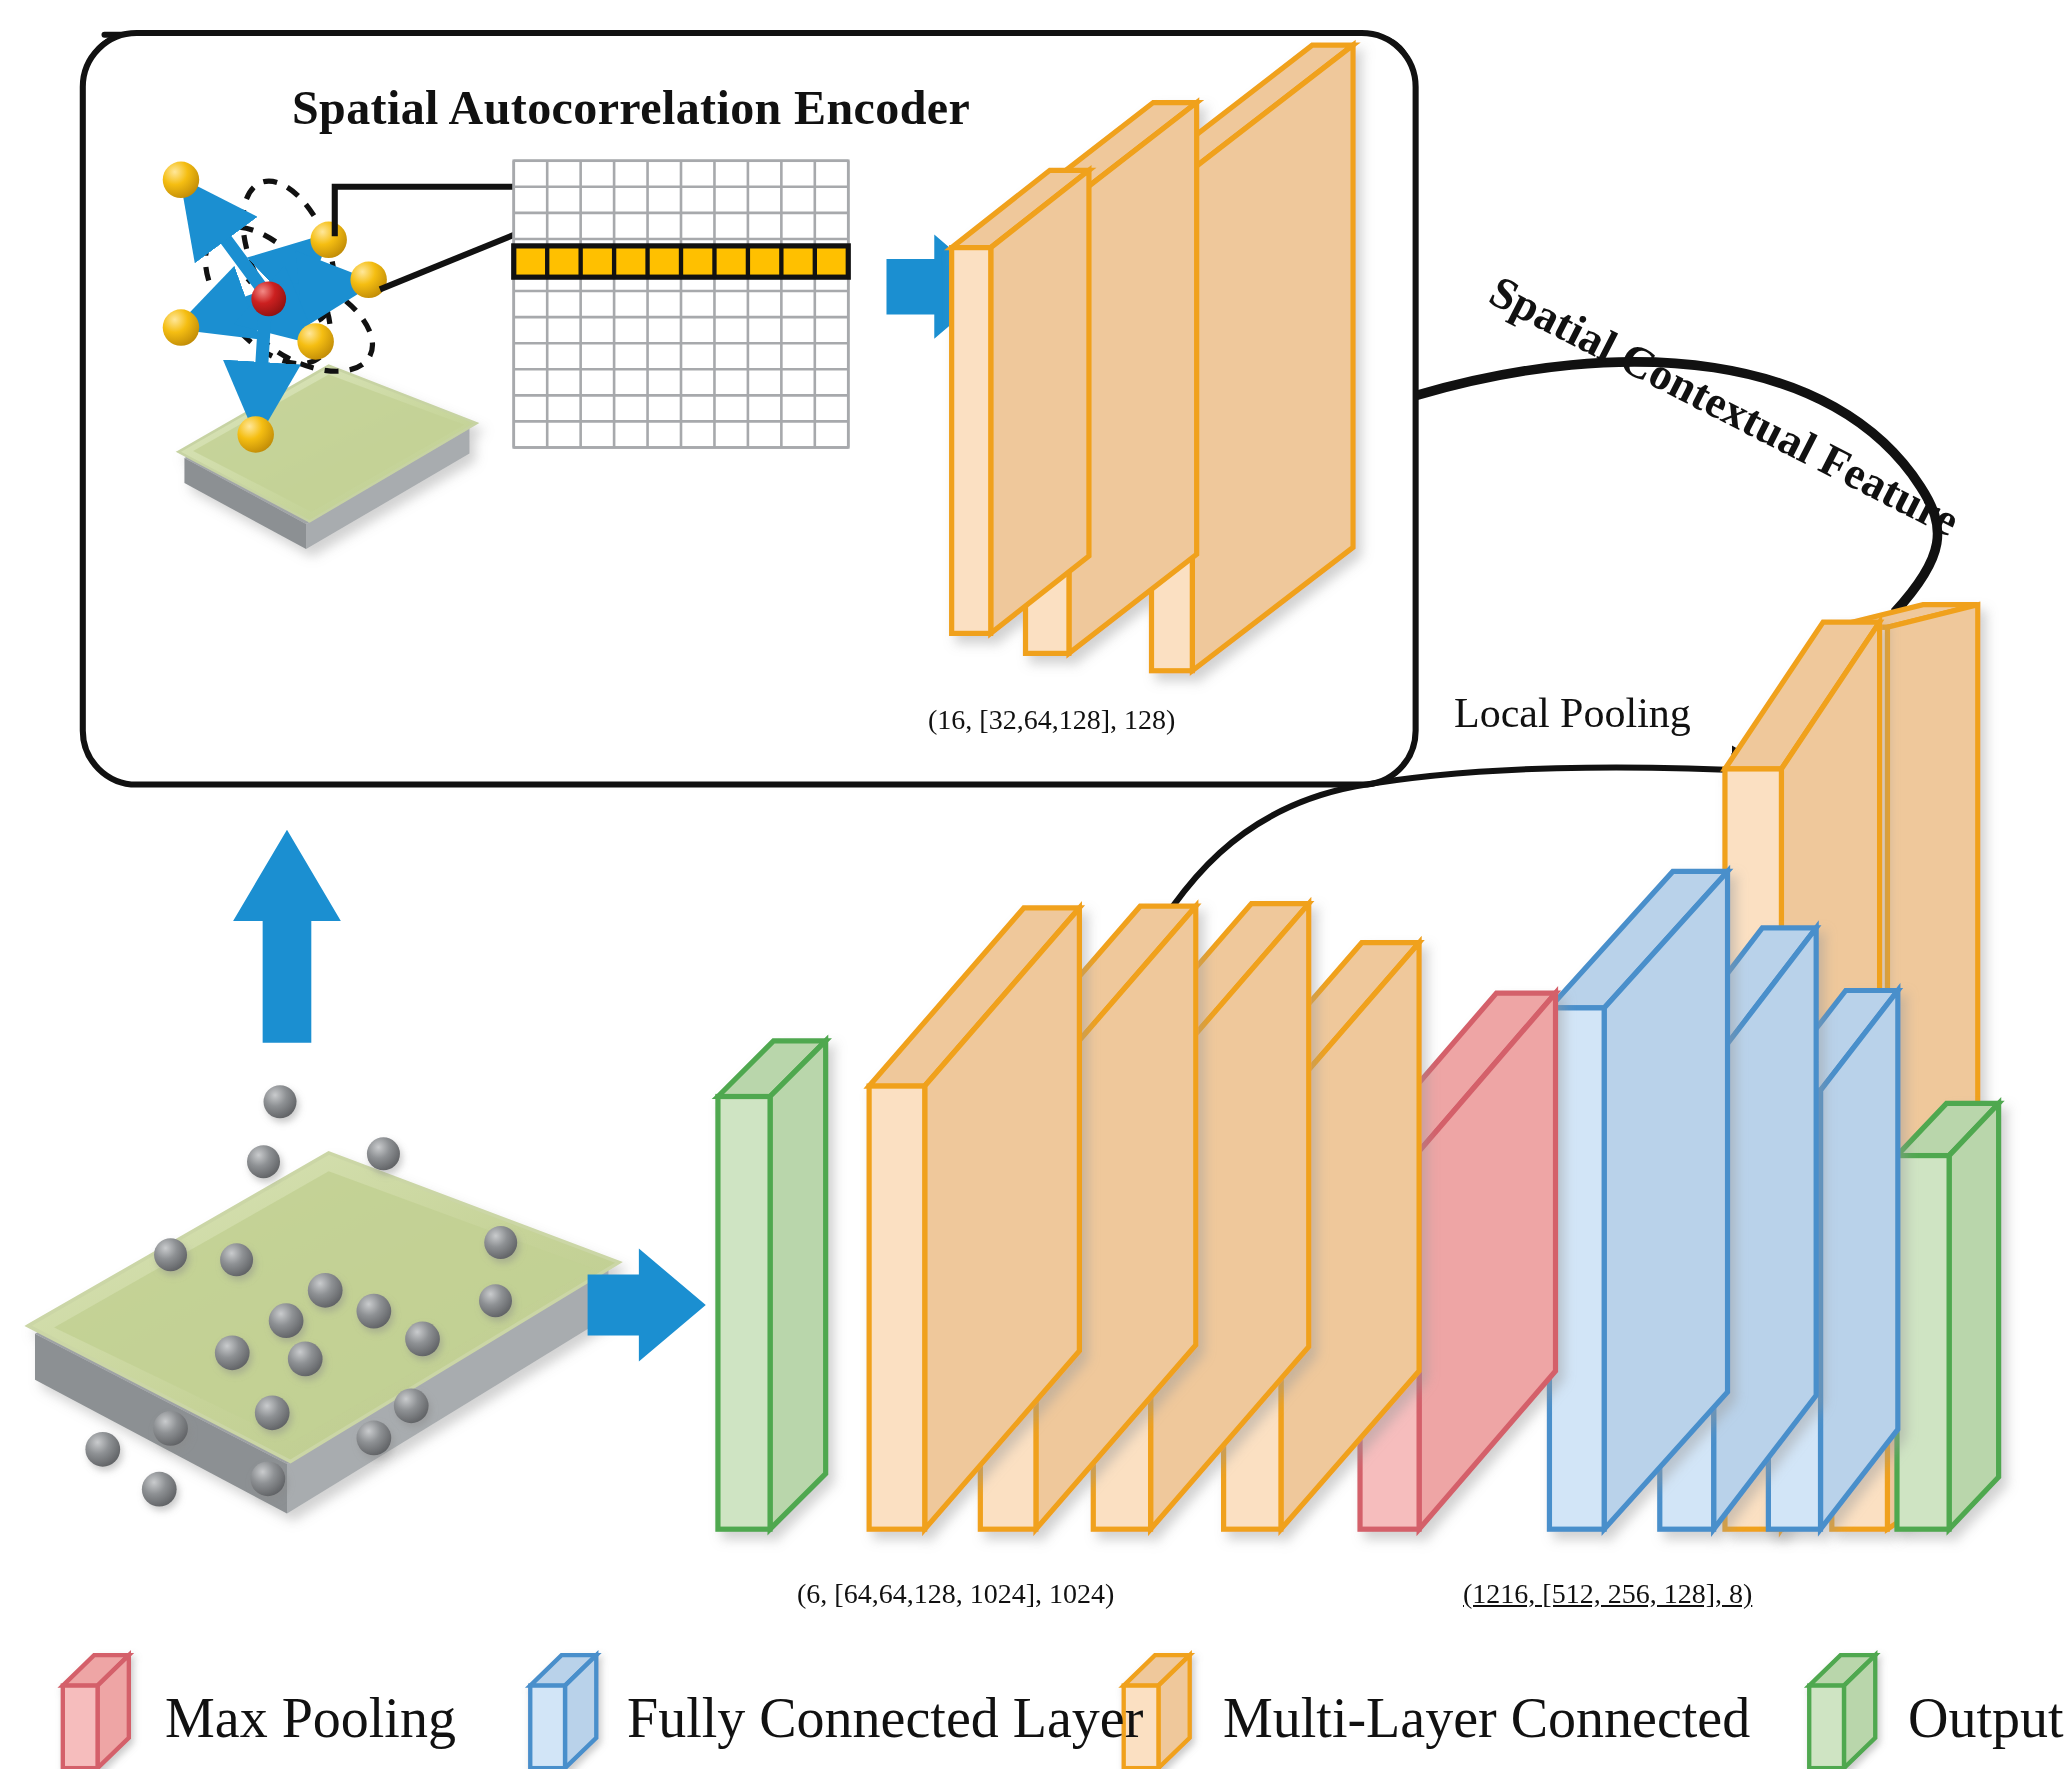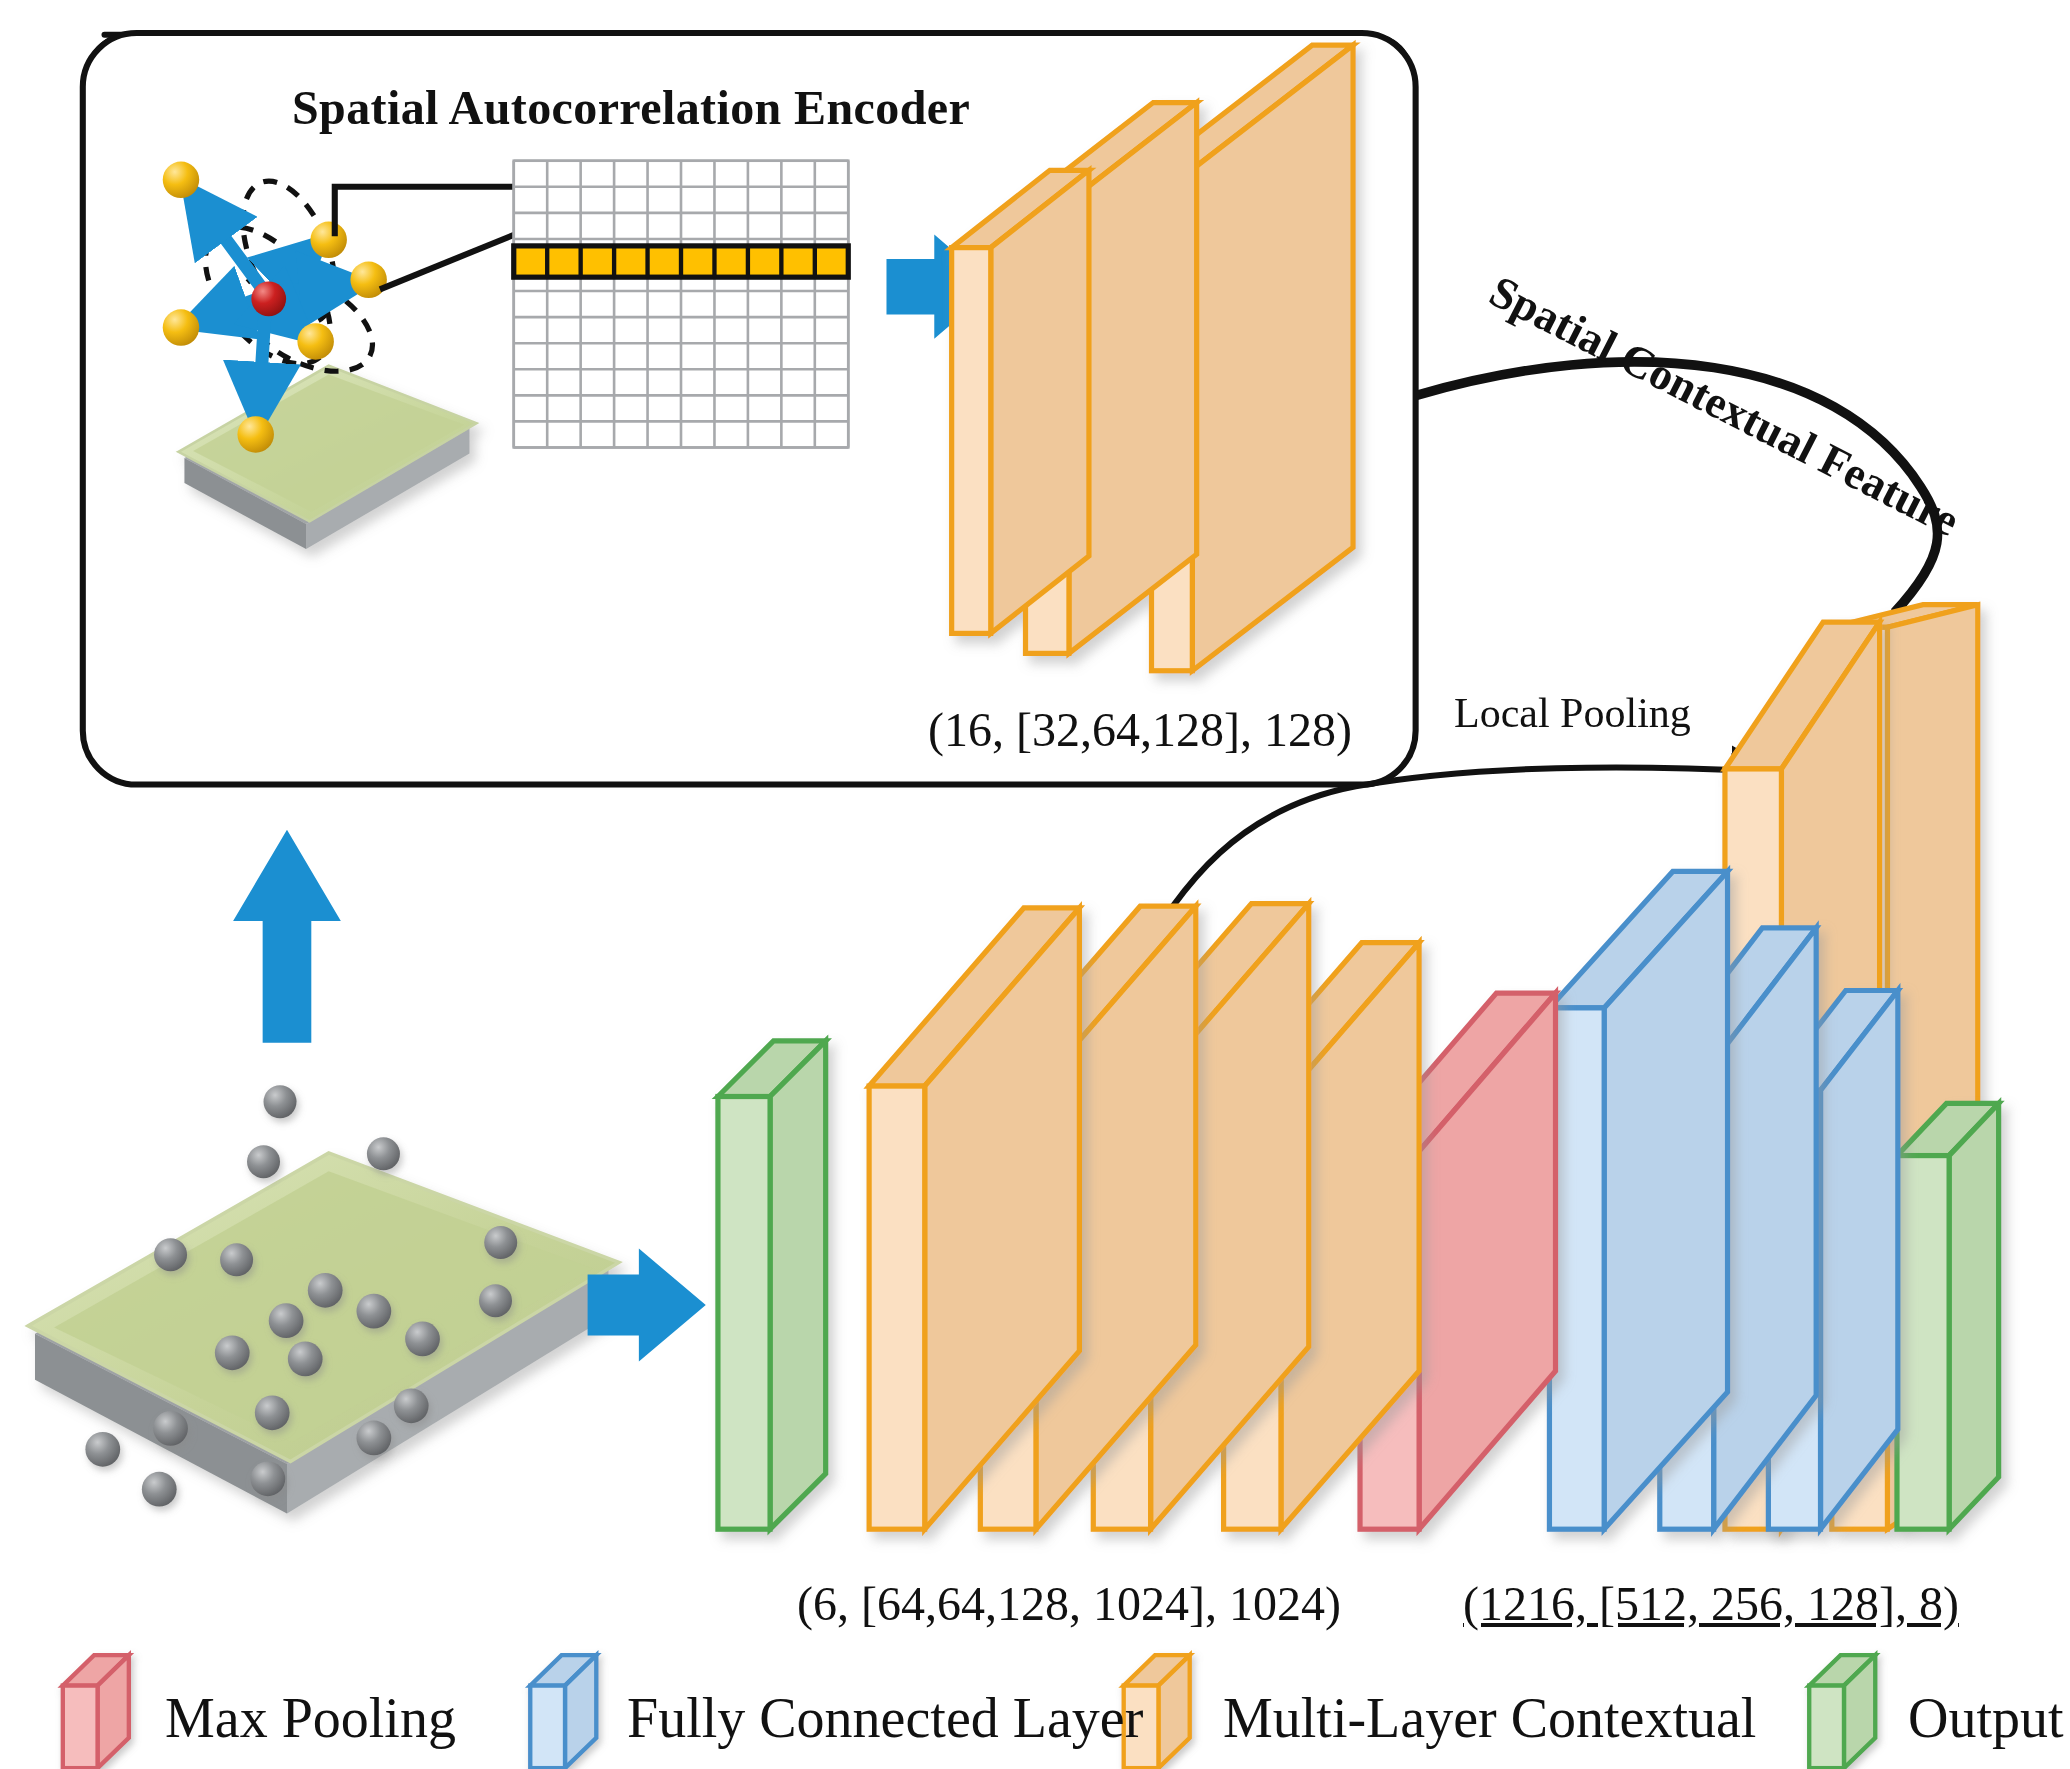--- a/index.html
+++ b/index.html
@@ -2,21 +2,21 @@
 <html style="font-size:14px"><head>
 <meta charset="utf-8">
 <style>
   html,body{margin:0;padding:0;background:#ffffff;}
   body{width:2071px;height:1769px;position:relative;overflow:hidden;
        font-family:"Liberation Serif","DejaVu Serif",serif;color:#111;}
   .stage{position:absolute;left:0;top:0;width:2071px;height:1769px;padding-left:22px;}
   svg.layer{position:absolute;left:0;top:0;width:2071px;height:1769px;overflow:visible;}
   .txt{position:absolute;white-space:nowrap;line-height:1;}
   .enc-title{font-weight:bold;font-size:48px;letter-spacing:0.4px;}
-  .caption{font-size:48px;}
+  .caption{font-size:28px;}
   .legend-label{font-size:56px;}
   .localfeat{font-size:42px;}
   .scf{font-size:45px;font-weight:bold;}
 </style>
 </head>
 <body>
 
 <div class="stage">
 
   <svg class="layer" viewBox="0 0 2383 2036">
@@ -329,17 +329,17 @@
   <div class="txt localfeat" style="left:1454px;top:692px;">Local Pooling</div>
 
   <div class="txt scf" style="left:1493px;top:266px;transform:rotate(27deg);transform-origin:0 50%;">Spatial Contextual Feature</div>
 
   <div class="txt caption" style="left:797px;top:1580px;">(6, [64,64,128, 1024], 1024)</div>
 
   <div class="txt caption" style="left:1463px;top:1580px;text-decoration:underline;">(1216, [512, 256, 128], 8)</div>
 
   <div class="txt legend-label" style="left:165px;top:1690px;">Max Pooling</div>
   <div class="txt legend-label" style="left:627px;top:1690px;">Fully Connected Layer</div>
-  <div class="txt legend-label" style="left:1223px;top:1690px;">Multi-Layer Contextual</div>
+  <div class="txt legend-label" style="left:1223px;top:1690px;">Multi-Layer Connected</div>
   <div class="txt legend-label" style="left:1908px;top:1690px;">Output</div>
 
 </div>
 
 
 </body></html>

